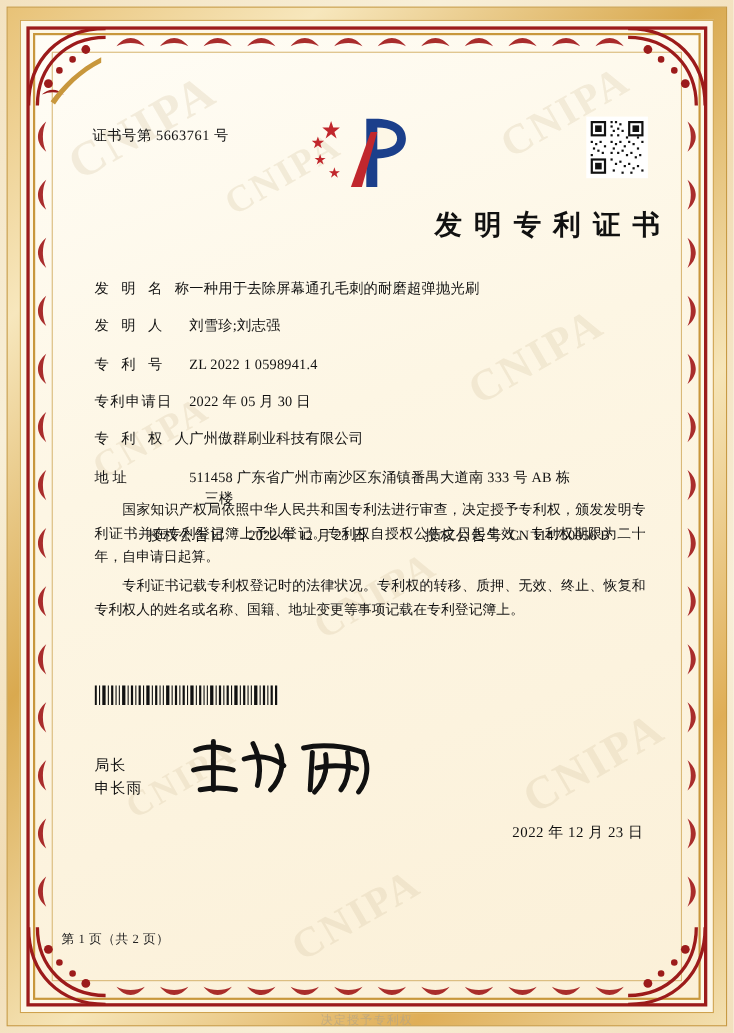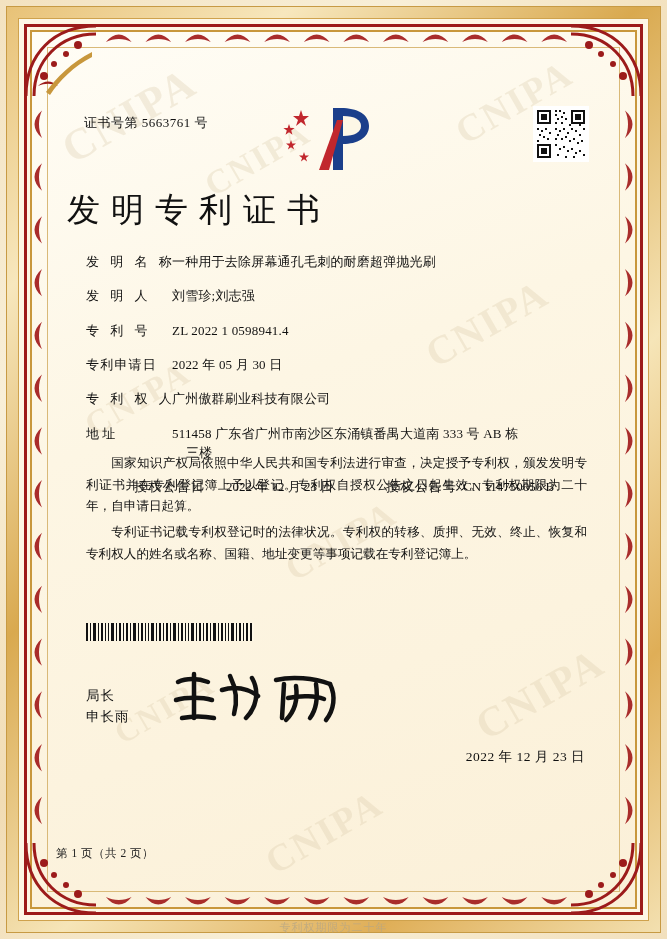--- a/index.html
+++ b/index.html
@@ -144,24 +144,24 @@
     transform: translateX(-50%);
     top: 44px;
     width: 110px;
     height: 74px;
   }
 
   .main-title {
     position: absolute;
     left: 0; right: 0;
     top: 130px;
-    text-align: left;
-    font-size: 33px;
+    text-align: right;
+    font-size: 25px;
     letter-spacing: 11px;
-    font-weight: normal;
+    font-weight: bold;
     color: #111;
     font-family: "Liberation Serif", serif;
     text-indent: 11px;
   }
 
   
   .fields {
     position: absolute;
     left: 30px;
     right: 24px;
@@ -655,15 +655,15 @@
     <div class="sign-block">
       <div>局长</div>
       <div>申长雨</div>
     </div>
 
     <div class="issue-date">2022 年 12 月 23 日</div>
 
     <div class="page-num">第 1 页（共 2 页）</div>
   </div>
 
-  <div class="footer-faint" style="position:absolute; left:0; right:0; bottom:4px; text-align:center; font-size:11px; color:#b6a685; letter-spacing:1px;">专利权期限为二十年</div>
+  <div class="footer-faint" style="position:absolute; left:0; right:0; bottom:4px; text-align:center; font-size:11px; color:#b6a685; letter-spacing:1px;">决定授予专利权</div>
 
 </div>
 
 </body></html>

